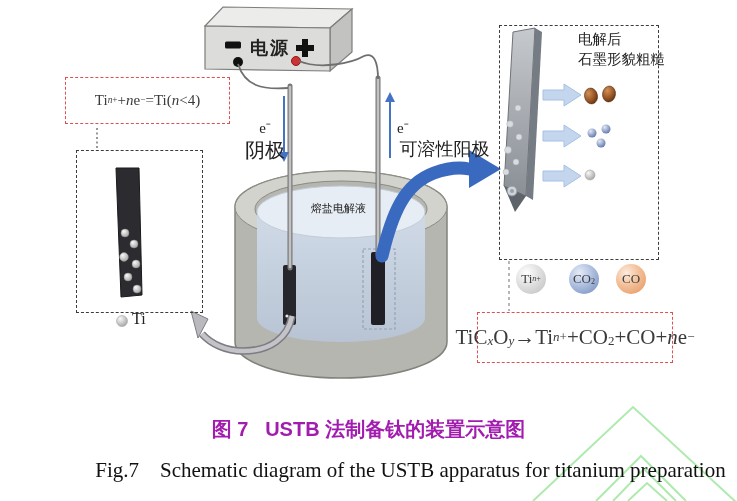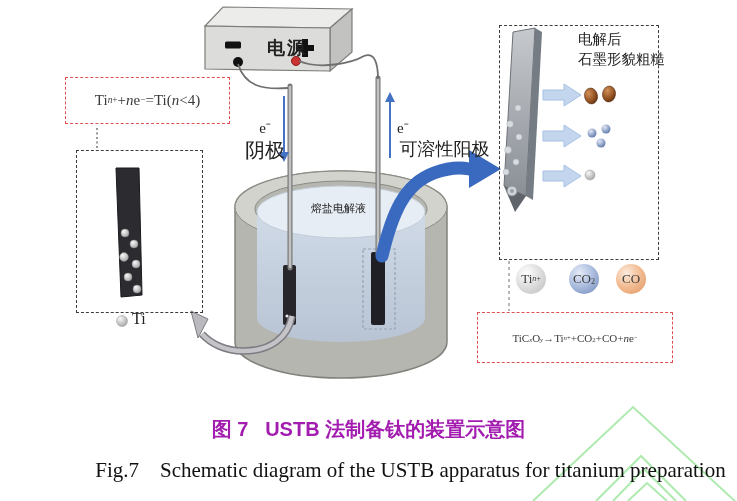--- a/index.html
+++ b/index.html
@@ -167,37 +167,37 @@
       <sup class="it">n</sup>
       <sup>+</sup>
       <span>+</span>
       <span class="it">n</span>
       <span>e</span>
       <sup>−</sup>
       <span>=Ti(</span>
       <span class="it">n</span>
       <span>&lt;4)</span>
     </div>
-  <div class="ov dashed-red eq" style="left:477px;top:312px;width:196px;height:51px;font-size:11px;justify-content:center;">
+  <div class="ov dashed-red eq" style="left:477px;top:312px;width:196px;height:51px;font-size:21px;justify-content:center;">
       <span>TiC</span>
       <sub class="it">x</sub>
       <span>O</span>
       <sub class="it">y</sub>
       <span>→Ti</span>
       <sup class="it">n</sup>
       <sup>+</sup>
       <span>+CO</span>
       <sub>2</sub>
       <span>+CO+</span>
       <span class="it">n</span>
       <span>e</span>
       <sup>−</sup>
     </div>
 
-  <div class="ov cjk" style="left:250px;top:36px;font-size:18px;font-weight:bold;letter-spacing:2px;margin-left:17px;">电源</div>
+  <div class="ov cjk" style="left:250px;top:36px;font-size:18px;font-weight:bold;letter-spacing:2px;">电源</div>
 
   <div class="ov lbl-col" style="left:240px;top:119px;width:50px;">
     <div style="font-size:15px;color:#222;">e⁻</div>
     <div class="cjk" style="font-size:20px;">阴极</div>
   </div>
 
   <div class="ov" style="left:397px;top:119px;width:95px;line-height:1.25;">
     <div style="font-size:15px;color:#222;">e⁻</div>
     <div class="cjk" style="font-size:18px;white-space:nowrap;text-align:center;">可溶性阳极</div>
   </div>

